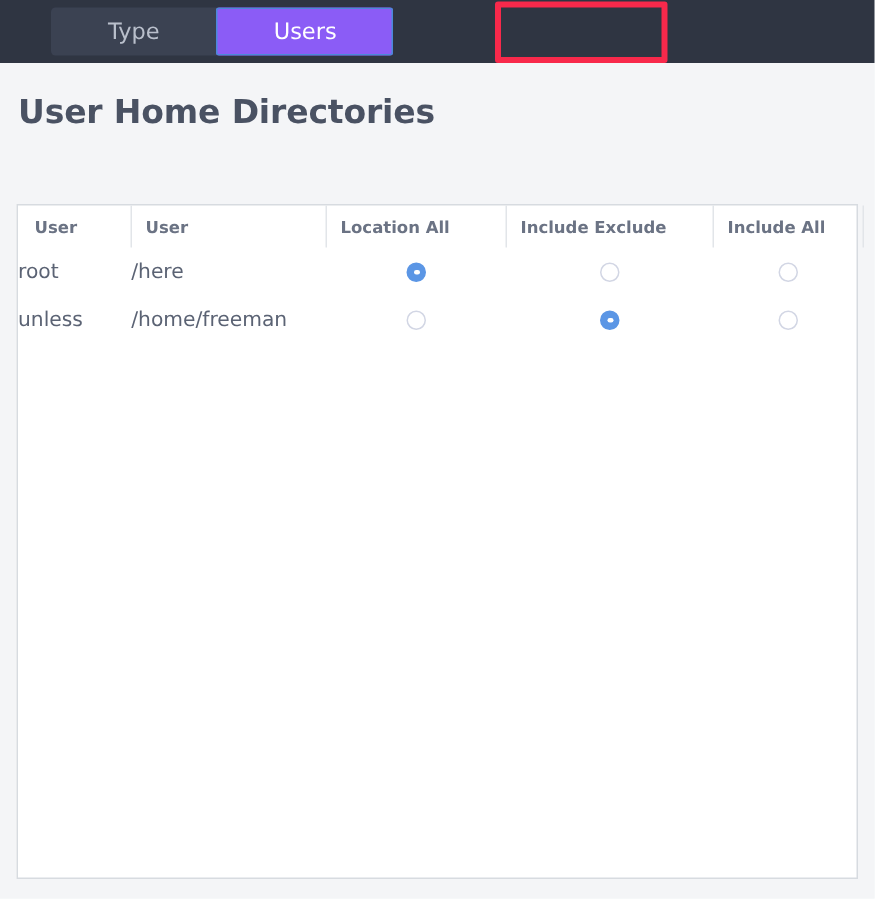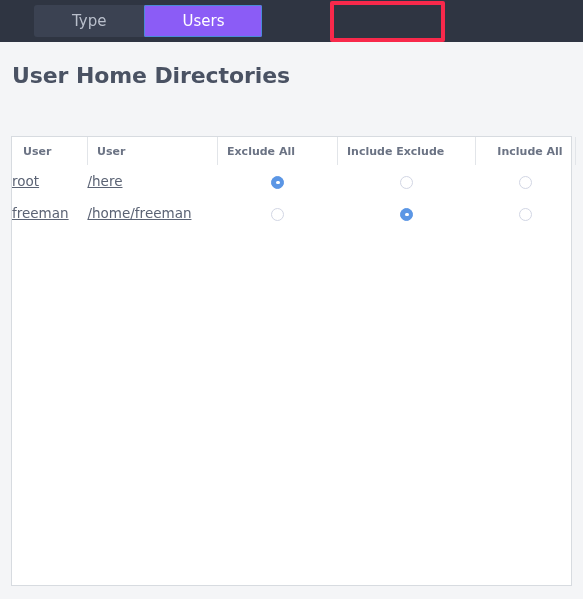--- a/index.html
+++ b/index.html
@@ -125,31 +125,30 @@
     text-align: left;
     padding: 8px 0 7px 0;
     border-right: 1px solid #e2e5e9;
     vertical-align: middle;
     white-space: nowrap;
   }
   #user-table th.c-user    { width: 64px;  padding-left: 11px; }
   #user-table th.c-home    { width: 120px; padding-left: 9px; }
   #user-table th.c-exclude { width: 110px; padding-left: 9px; }
   #user-table th.c-hidden  { width: 128px; padding-left: 9px; }
-  #user-table th.c-all     { width: 90px;  padding-left: 9px; text-align: center; }
+  #user-table th.c-all     { width: 90px;  padding-left: 9px; }
   #user-table th.c-pad     { border-right: none; }
 
   #user-table td {
     font-size: 13.5px;
     color: #5b6374;
     padding: 2px 0;
     vertical-align: middle;
     border: none;
     height: 28px;
-    text-decoration: underline;
   }
   td.v-user { padding-left: 11px; }
   td.v-home { padding-left: 9px; }
   td.radio-cell { text-align: center; }
   td.radio-cell.c-exclude-cell { padding-right: 24px; }
   td.radio-cell.c-hidden-cell  { padding-right: 18px; }
   td.radio-cell.c-all-cell     { padding-right: 22px; }
 
   .radio {
     display: inline-block;
@@ -192,21 +191,21 @@
 <div id="content">
 
   <div id="page-title">User Home Directories</div>
 
   <div id="panel">
     <table id="user-table">
       <thead>
         <tr>
           <th class="c-user">User</th>
           <th class="c-home">User</th>
-          <th class="c-exclude">Exclude All</th>
+          <th class="c-exclude">Location All</th>
           <th class="c-hidden">Include Exclude</th>
           <th class="c-all">Include All</th>
           <th class="c-pad"></th>
         </tr>
       </thead>
       <tbody>
         <tr>
           <td class="v-user">root</td>
           <td class="v-home">/here</td>
           <td class="radio-cell c-exclude-cell">
@@ -214,21 +213,21 @@
           </td>
           <td class="radio-cell c-hidden-cell">
             <span class="radio"></span>
           </td>
           <td class="radio-cell c-all-cell">
             <span class="radio"></span>
           </td>
           <td></td>
         </tr>
         <tr>
-          <td class="v-user">freeman</td>
+          <td class="v-user">unless</td>
           <td class="v-home">/home/freeman</td>
           <td class="radio-cell c-exclude-cell">
             <span class="radio"></span>
           </td>
           <td class="radio-cell c-hidden-cell">
             <span class="radio checked"></span>
           </td>
           <td class="radio-cell c-all-cell">
             <span class="radio"></span>
           </td>

